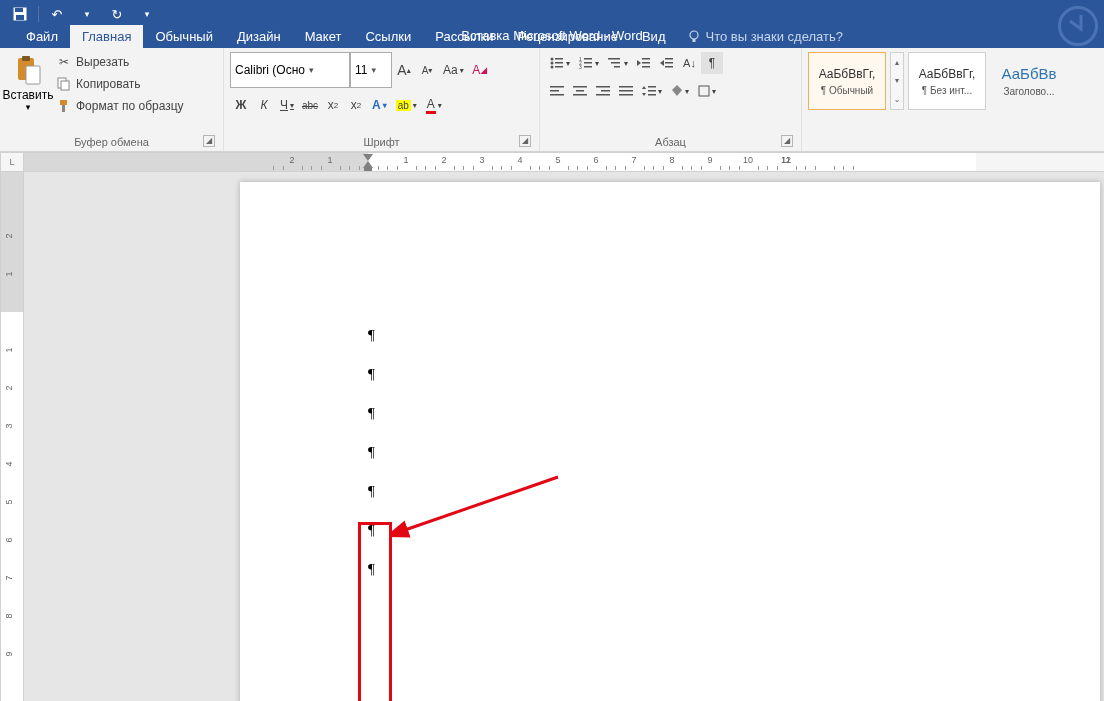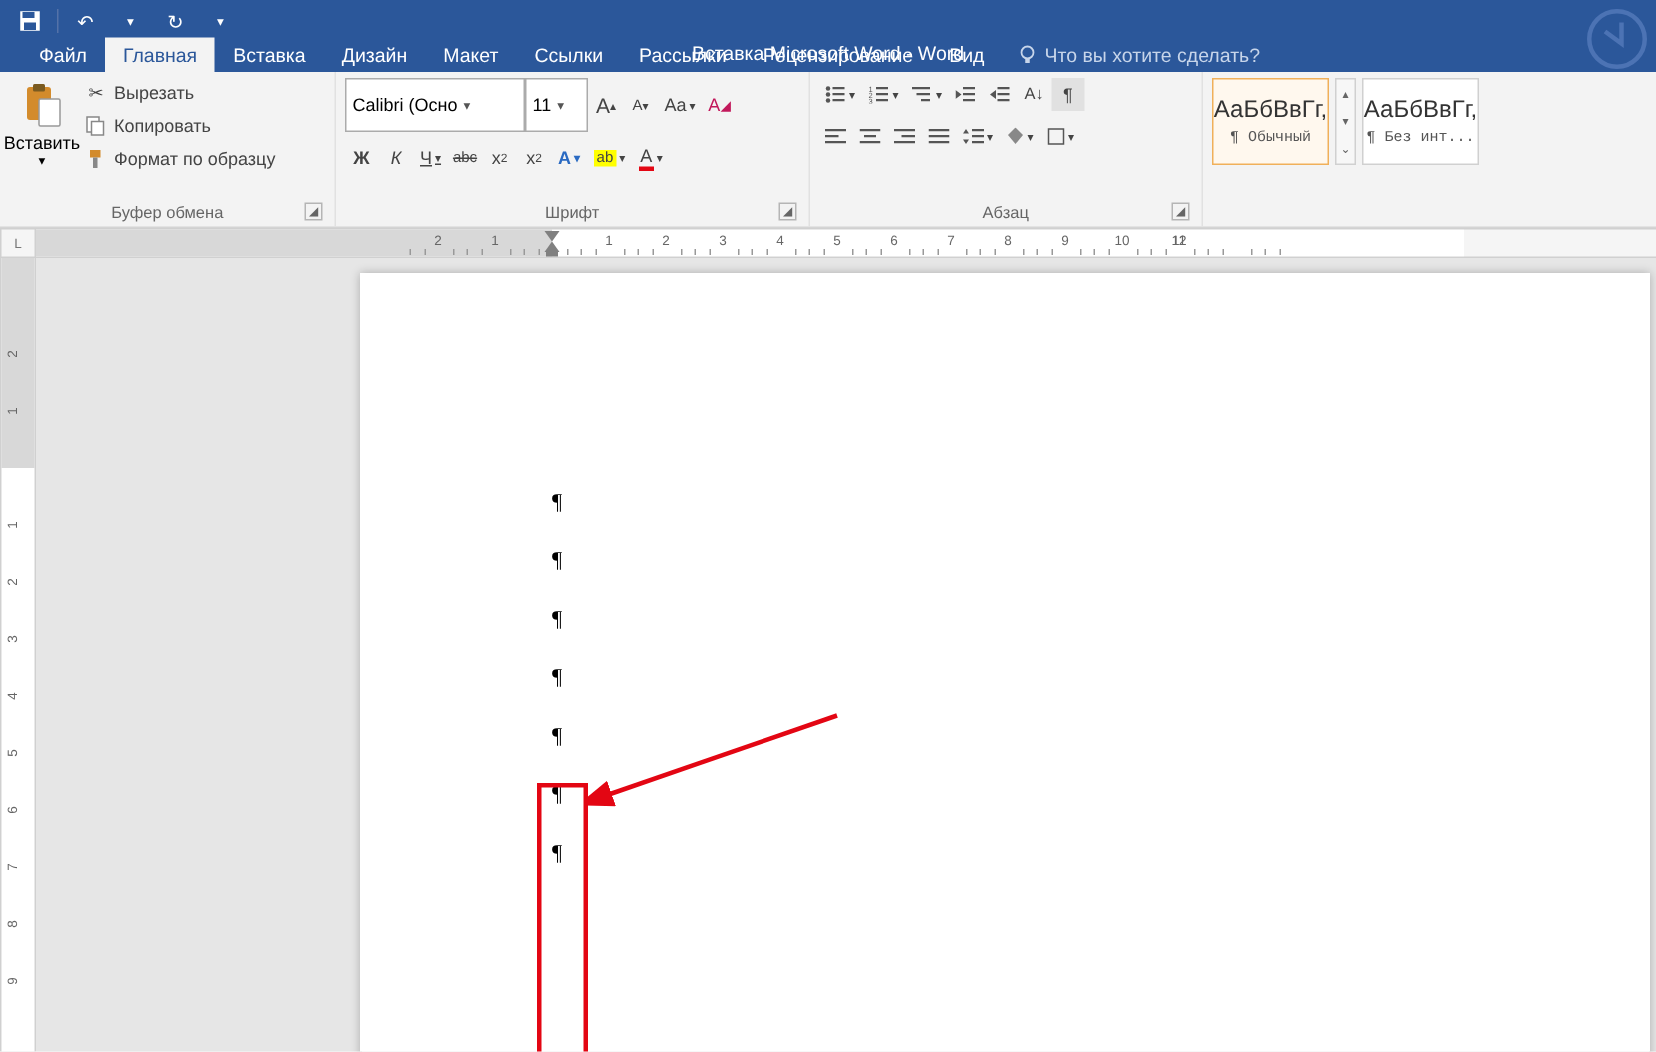--- a/index.html
+++ b/index.html
@@ -148,22 +148,22 @@
   .style-item{
     width:78px;height:58px;
     border:1px solid #d0d0d0;background:#fff;
     display:flex;flex-direction:column;align-items:center;justify-content:center;
     cursor:pointer;
     font-size:11px;
     padding:4px 2px;
     gap:4px;
   }
   .style-item.sel{border:1px solid #f0b05a;background:#fff8ee;}
-  .style-item .prev{font-size:16px;color:#333;}
-  .style-item .name{font-size:10px;color:#555;white-space:nowrap;overflow:hidden;text-overflow:ellipsis;max-width:100%;font-family:Liberation Mono, monospace;}
+  .style-item .prev{font-size:12px;color:#333;}
+  .style-item .name{font-size:10px;color:#555;white-space:nowrap;overflow:hidden;text-overflow:ellipsis;max-width:100%;}
   .gallery-expand{
     width:14px;height:58px;
     border:1px solid #d0d0d0;background:#f7f7f7;
     display:flex;flex-direction:column;align-items:center;justify-content:space-around;
     cursor:pointer;font-size:8px;color:#666;
   }
   
   .workspace{position:relative;height:549px;background:#e6e6e6;}
   .ruler-corner{
     position:absolute;left:0;top:0;width:24px;height:20px;background:#f5f5f5;border:1px solid #d0d0d0;
@@ -241,33 +241,33 @@
   </div>
   <div class="title">Вставка Microsoft Word - Word</div>
   <div class="corner-icon">
     <svg viewBox="0 0 40 40" width="40" height="40">
         <path d="M20 6 L20 20 L9 12" stroke="#5a7fbf" stroke-width="3" fill="none"></path>
       </svg>
   </div>
   <div class="tabrow">
     <div class="tab">Файл</div>
     <div class="tab active">Главная</div>
-    <div class="tab">Вставка</div>
+    <div class="tab">Обычный</div>
     <div class="tab">Дизайн</div>
     <div class="tab">Макет</div>
     <div class="tab">Ссылки</div>
     <div class="tab">Рассылки</div>
     <div class="tab">Рецензирование</div>
     <div class="tab">Вид</div>
     <div class="tellme">
       <svg class="bulb" viewBox="0 0 14 14">
           <circle cx="7" cy="5" r="4" fill="none" stroke="#c7d5ea" stroke-width="1.2"></circle>
           <rect x="5.5" y="9" width="3" height="3" fill="#c7d5ea"></rect>
         </svg>
-      <span>Что вы хотите сделать?</span>
+      <span>Что вы знаки сделать?</span>
     </div>
   </div>
 </div>
 
 <div class="ribbon">
 
   <div class="group" style="width:224px;">
     <div class="group-body">
       <div class="big-btn">
         <svg class="ico" viewBox="0 0 32 32">
@@ -481,20 +481,24 @@
           <div class="name">¶ Обычный</div>
         </div>
         <div class="gallery-expand">
             <span>▴</span>
             <span>▾</span>
             <span>⌄</span>
           </div>
         <div class="style-item">
           <div class="prev">АаБбВвГг,</div>
           <div class="name">¶ Без инт...</div>
+        </div>
+        <div class="style-item" style="border:none;background:transparent;">
+          <div class="prev" style="color:#2e74b5;font-size:15px;">АаБбВв</div>
+          <div class="name">Заголово...</div>
         </div>
       </div>
     </div>
     <div class="group-label" style="visibility:hidden;">.</div>
   </div>
 </div>
 
 <div class="workspace">
   <div class="ruler-corner">L</div>
   <div class="hruler">

